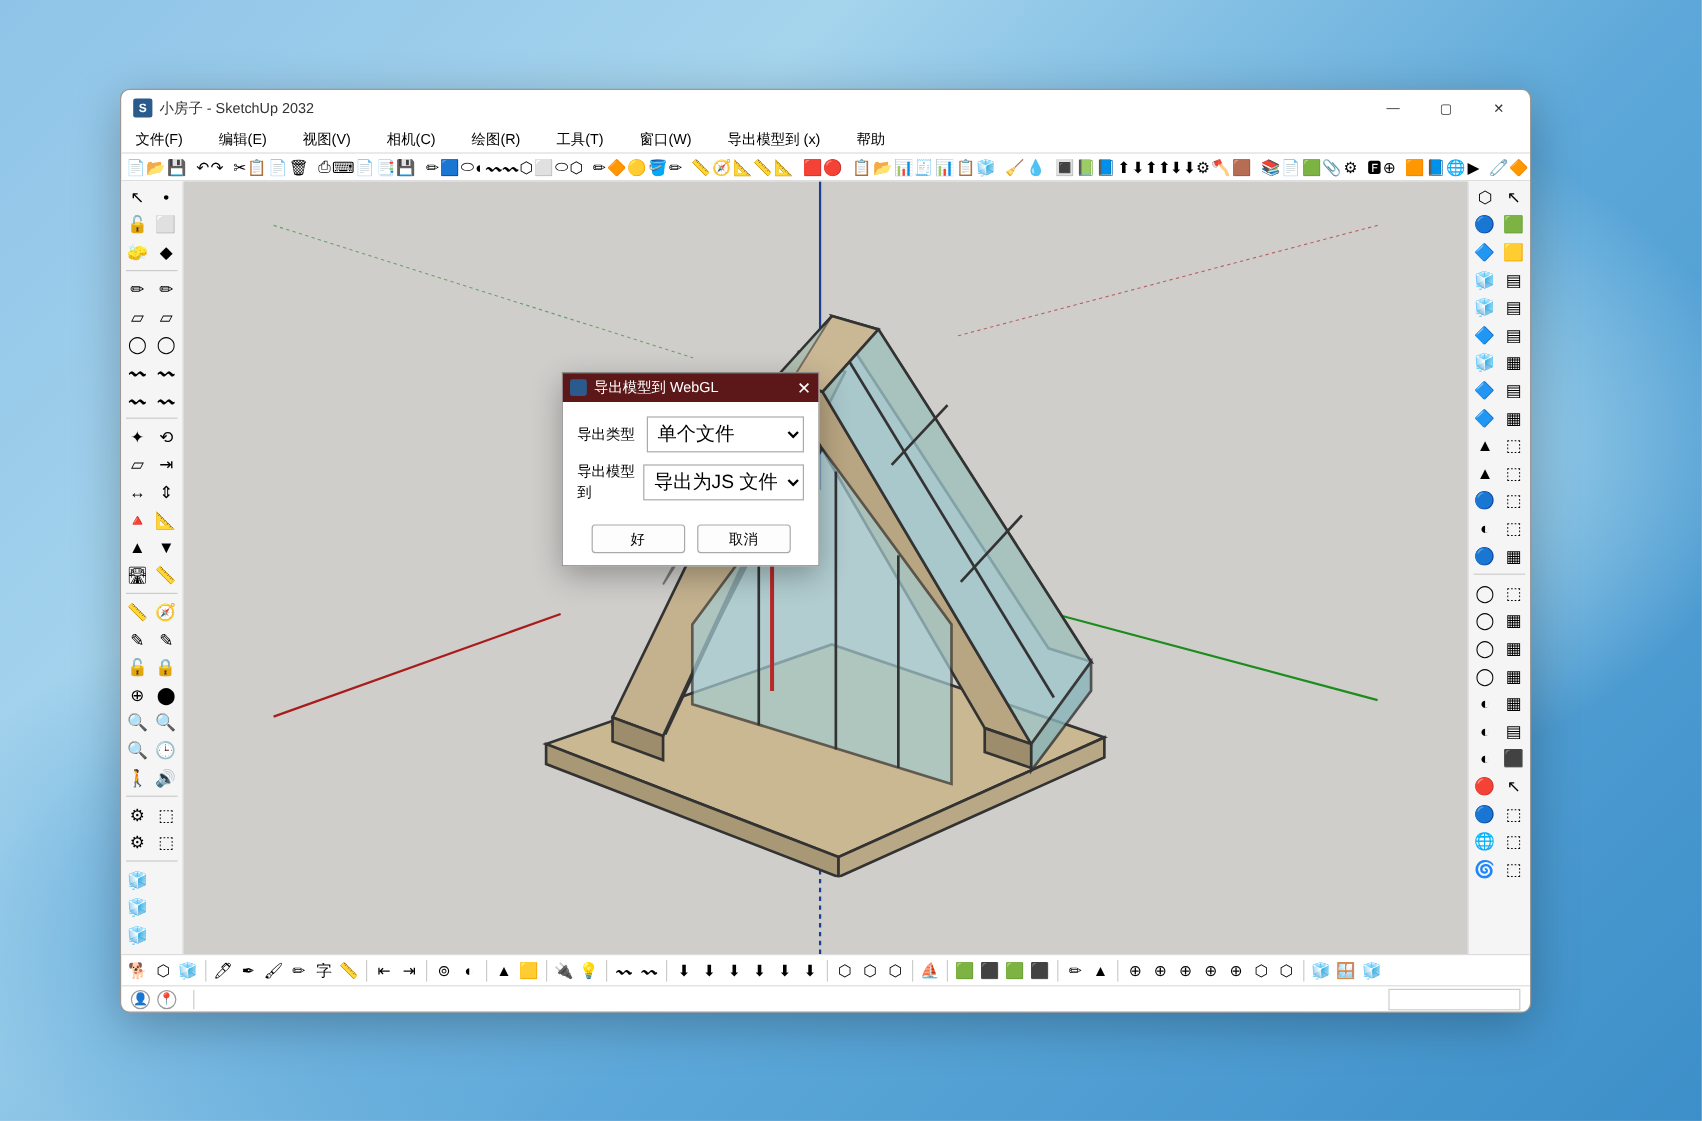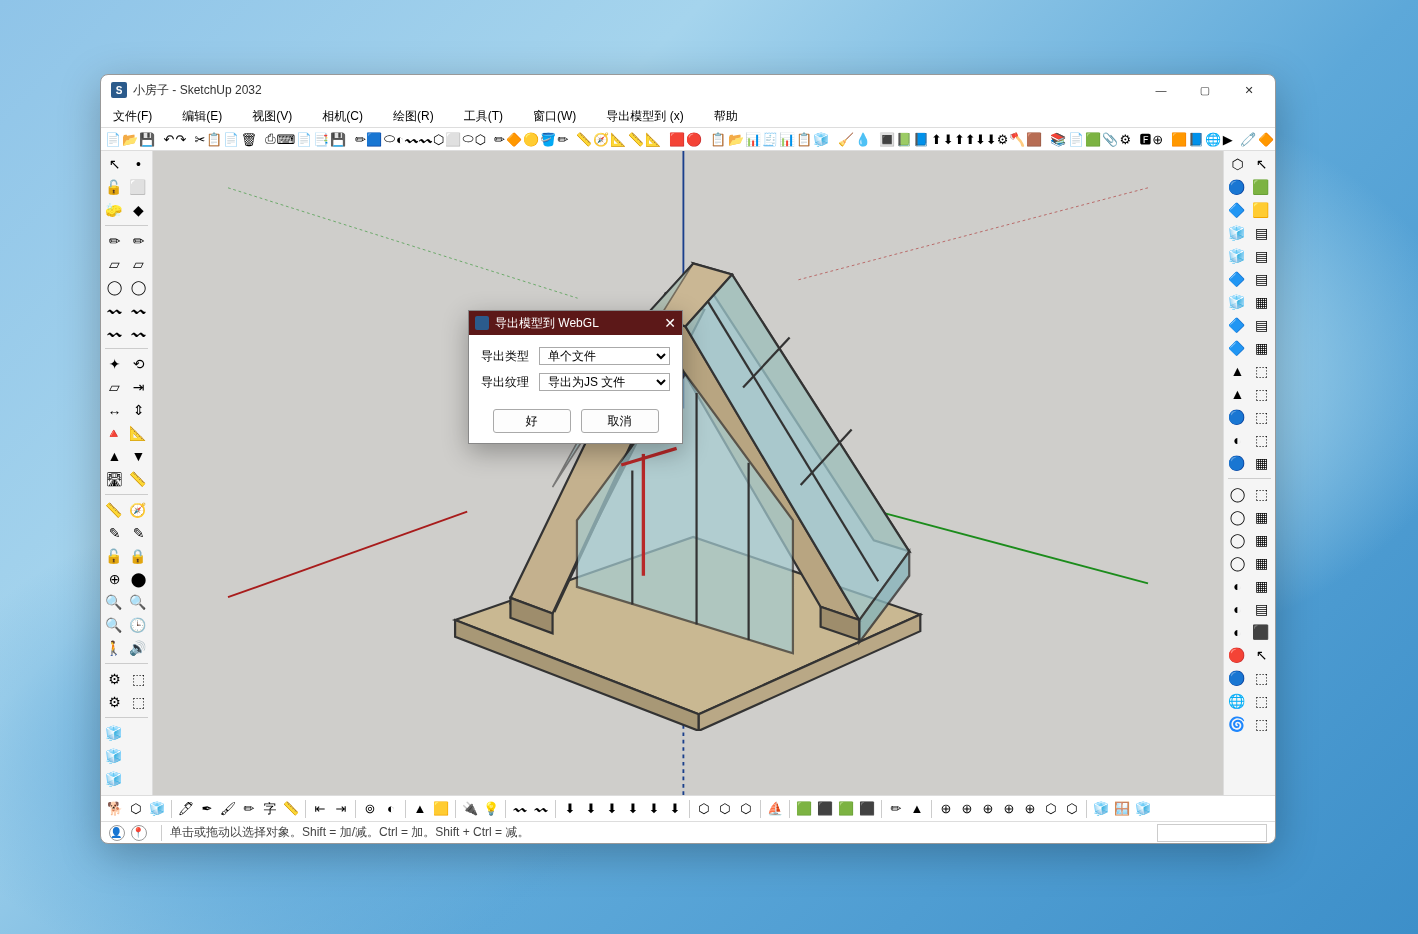--- a/index.html
+++ b/index.html
@@ -134,21 +134,21 @@
   padding: 0 6px;
 }
 .dialog-title .dlg-icon {
   width: 14px; height: 14px; background: #2b5b8c; border-radius: 2px; margin-right: 6px;
 }
 .dialog-title .dlg-close { margin-left: auto; cursor: pointer; font-size: 14px; }
 .dialog-body { padding: 12px 12px 6px 12px; }
 .dlg-row { display: flex; align-items: center; margin-bottom: 8px; justify-content: center; }
 .dlg-row label { width: 58px; text-align: left; }
 .dlg-row select {
-  flex: 1; height: 18px; font-size: 12px;
+  flex: 1; height: 30px; font-size: 16px;
   border: 1px solid #aaa; background: #fff; padding: 0 4px;
 }
 .dlg-buttons { display: flex; gap: 10px; justify-content: center; padding: 4px 0 10px; }
 .dlg-buttons button {
   width: 78px; height: 24px;
   border: 1px solid #aaa; background: #fdfdfd;
   border-radius: 3px; font-size: 12px; cursor: pointer;
 }
 
 .house { position: absolute; left: 19%; top: 4%; width: 62%; height: 86%; }
@@ -595,40 +595,39 @@
       <div class="tb-sep"></div>
       <div class="tb-icon">🧊</div>
       <div class="tb-icon">🪟</div>
       <div class="tb-icon">🧊</div>
     </div>
 
   <div class="statusbar">
     <div class="status-icon">👤</div>
     <div class="status-icon">📍</div>
     <div class="status-sep"></div>
-    <span>单击或拖动以选择对象。Shift = 加/减。Ctrl = 加。Shift + Ctrl = 减。</span>
     <div class="status-field"></div>
   </div>
 </div>
 
 <div class="dialog">
   <div class="dialog-title">
     <div class="dlg-icon"></div>
     <span>导出模型到 WebGL</span>
     <span class="dlg-close">✕</span>
   </div>
   <div class="dialog-body">
     <div class="dlg-row">
       <label>导出类型</label>
       <select>
         <option>单个文件</option>
       </select>
     </div>
     <div class="dlg-row">
-      <label>导出纹理</label>
+      <label>导出模型到</label>
       <select>
         <option>导出为JS 文件</option>
       </select>
     </div>
   </div>
   <div class="dlg-buttons">
     <button>好</button>
     <button>取消</button>
   </div>
 </div>

